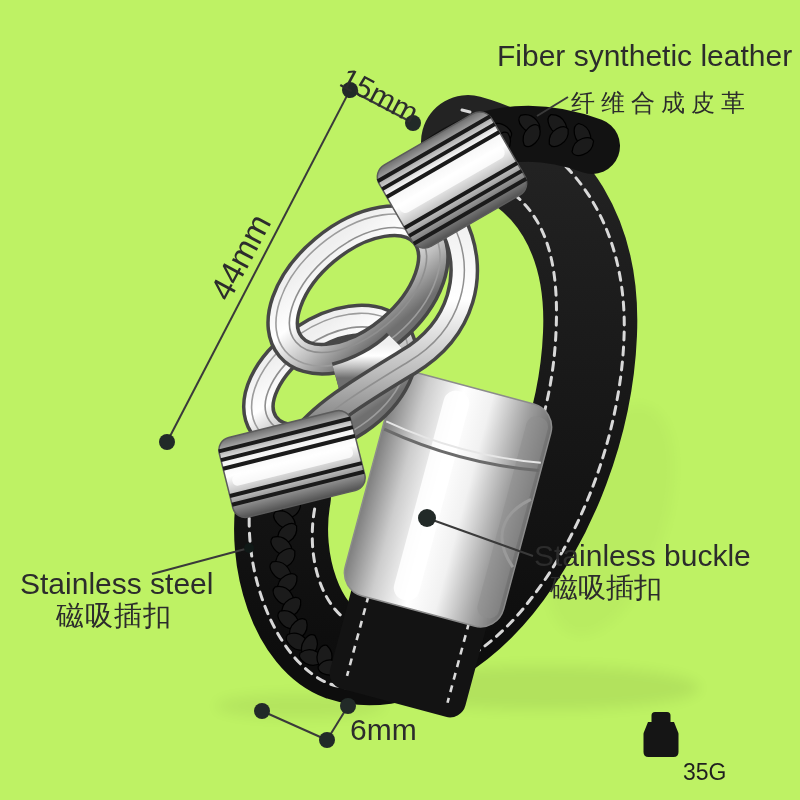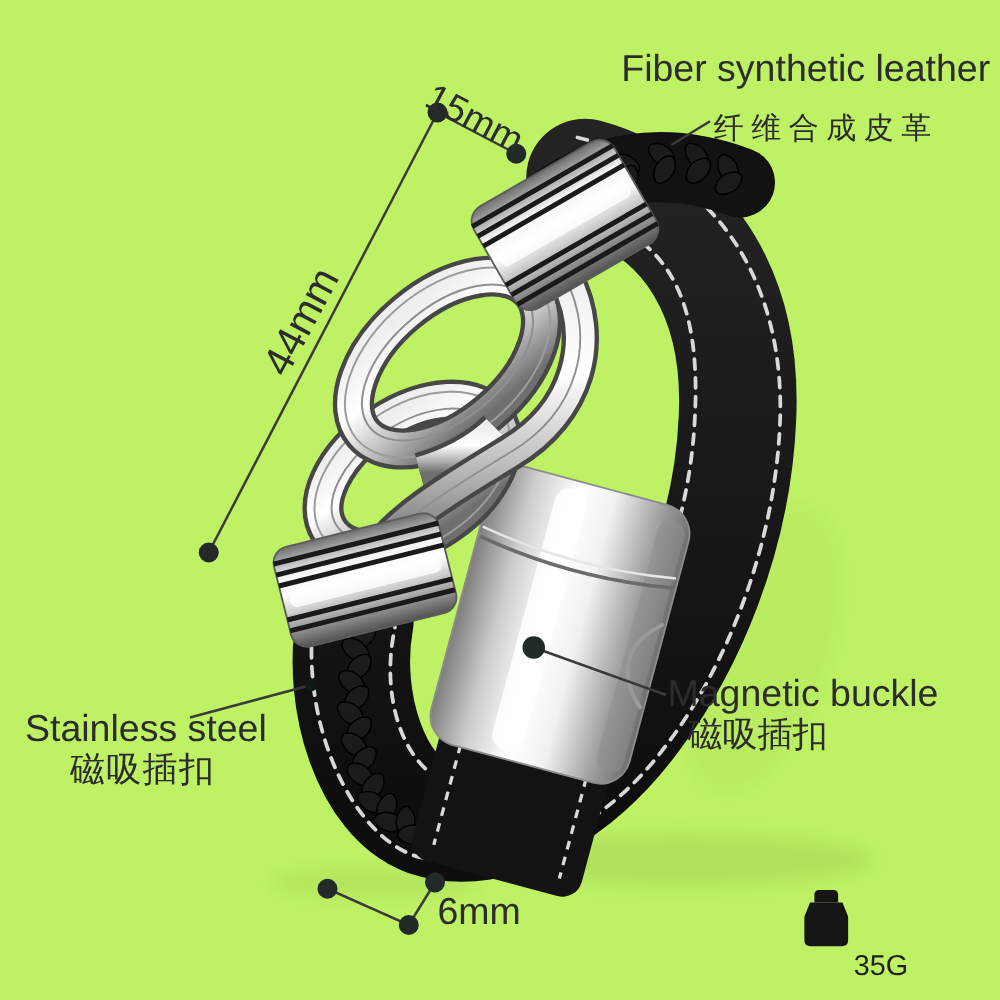--- a/index.html
+++ b/index.html
@@ -178,17 +178,17 @@
       <path d="M 648,722 L 674,722 L 678,732 Q 678.5,733 678.5,734 L 678.5,752 Q 678.5,757 673.5,757 L 648.5,757 Q 643.5,757 643.5,752 L 643.5,734 Q 643.5,733 644,732 Z"></path>
     </g>
   </svg>
 
   <div class="lbl lbl-fiber-en">Fiber synthetic leather</div>
   <div class="lbl lbl-fiber-zh">纤维合成皮革</div>
   <div class="lbl lbl-15">15mm</div>
   <div class="lbl lbl-44">44mm</div>
   <div class="lbl lbl-steel-en">Stainless steel</div>
   <div class="lbl lbl-steel-zh">磁吸插扣</div>
-  <div class="lbl lbl-mag-en">Magnetic buckle</div>
+  <div class="lbl lbl-mag-en">Stainless buckle</div>
   <div class="lbl lbl-mag-zh">磁吸插扣</div>
   <div class="lbl lbl-6">6mm</div>
   <div class="lbl lbl-35g">35G</div>
 </div>
 
 </body></html>

